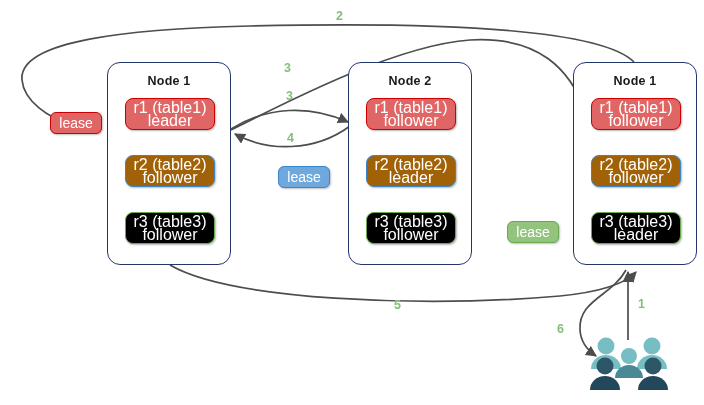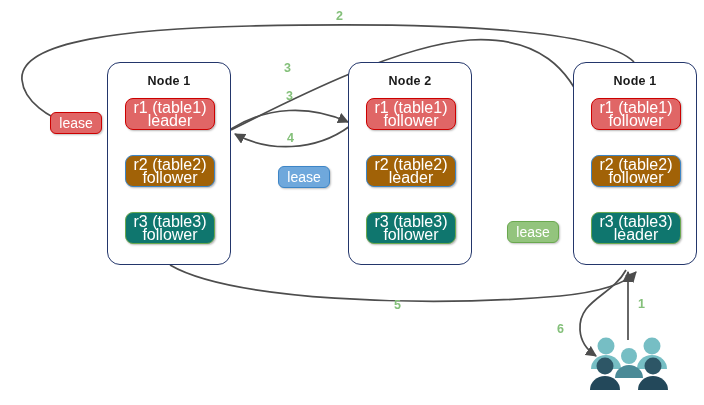--- a/index.html
+++ b/index.html
@@ -57,21 +57,21 @@
     justify-content: center;
     color: #ffffff;
     font-size: 16px;
     line-height: 13px;
     text-align: center;
     box-shadow: 1px 1px 2px rgba(0,0,0,.28);
   }
   .replica span { display: block; }
   .rep-red   { background: #e06666; border: 1.6px solid #cc0000; }
   .rep-blue  { background: #a16207; border: 1.6px solid #3d85c6; }
-  .rep-green { background: #0f766e; border: 1.6px solid #6aa84f; text-align: center; }
+  .rep-green { background: #000000; border: 1.6px solid #6aa84f; text-align: center; }
   .lease {
     position: absolute;
     box-sizing: border-box;
     border-radius: 6px;
     display: flex;
     align-items: center;
     justify-content: center;
     color: #ffffff;
     font-size: 14px;
     z-index: 4;

